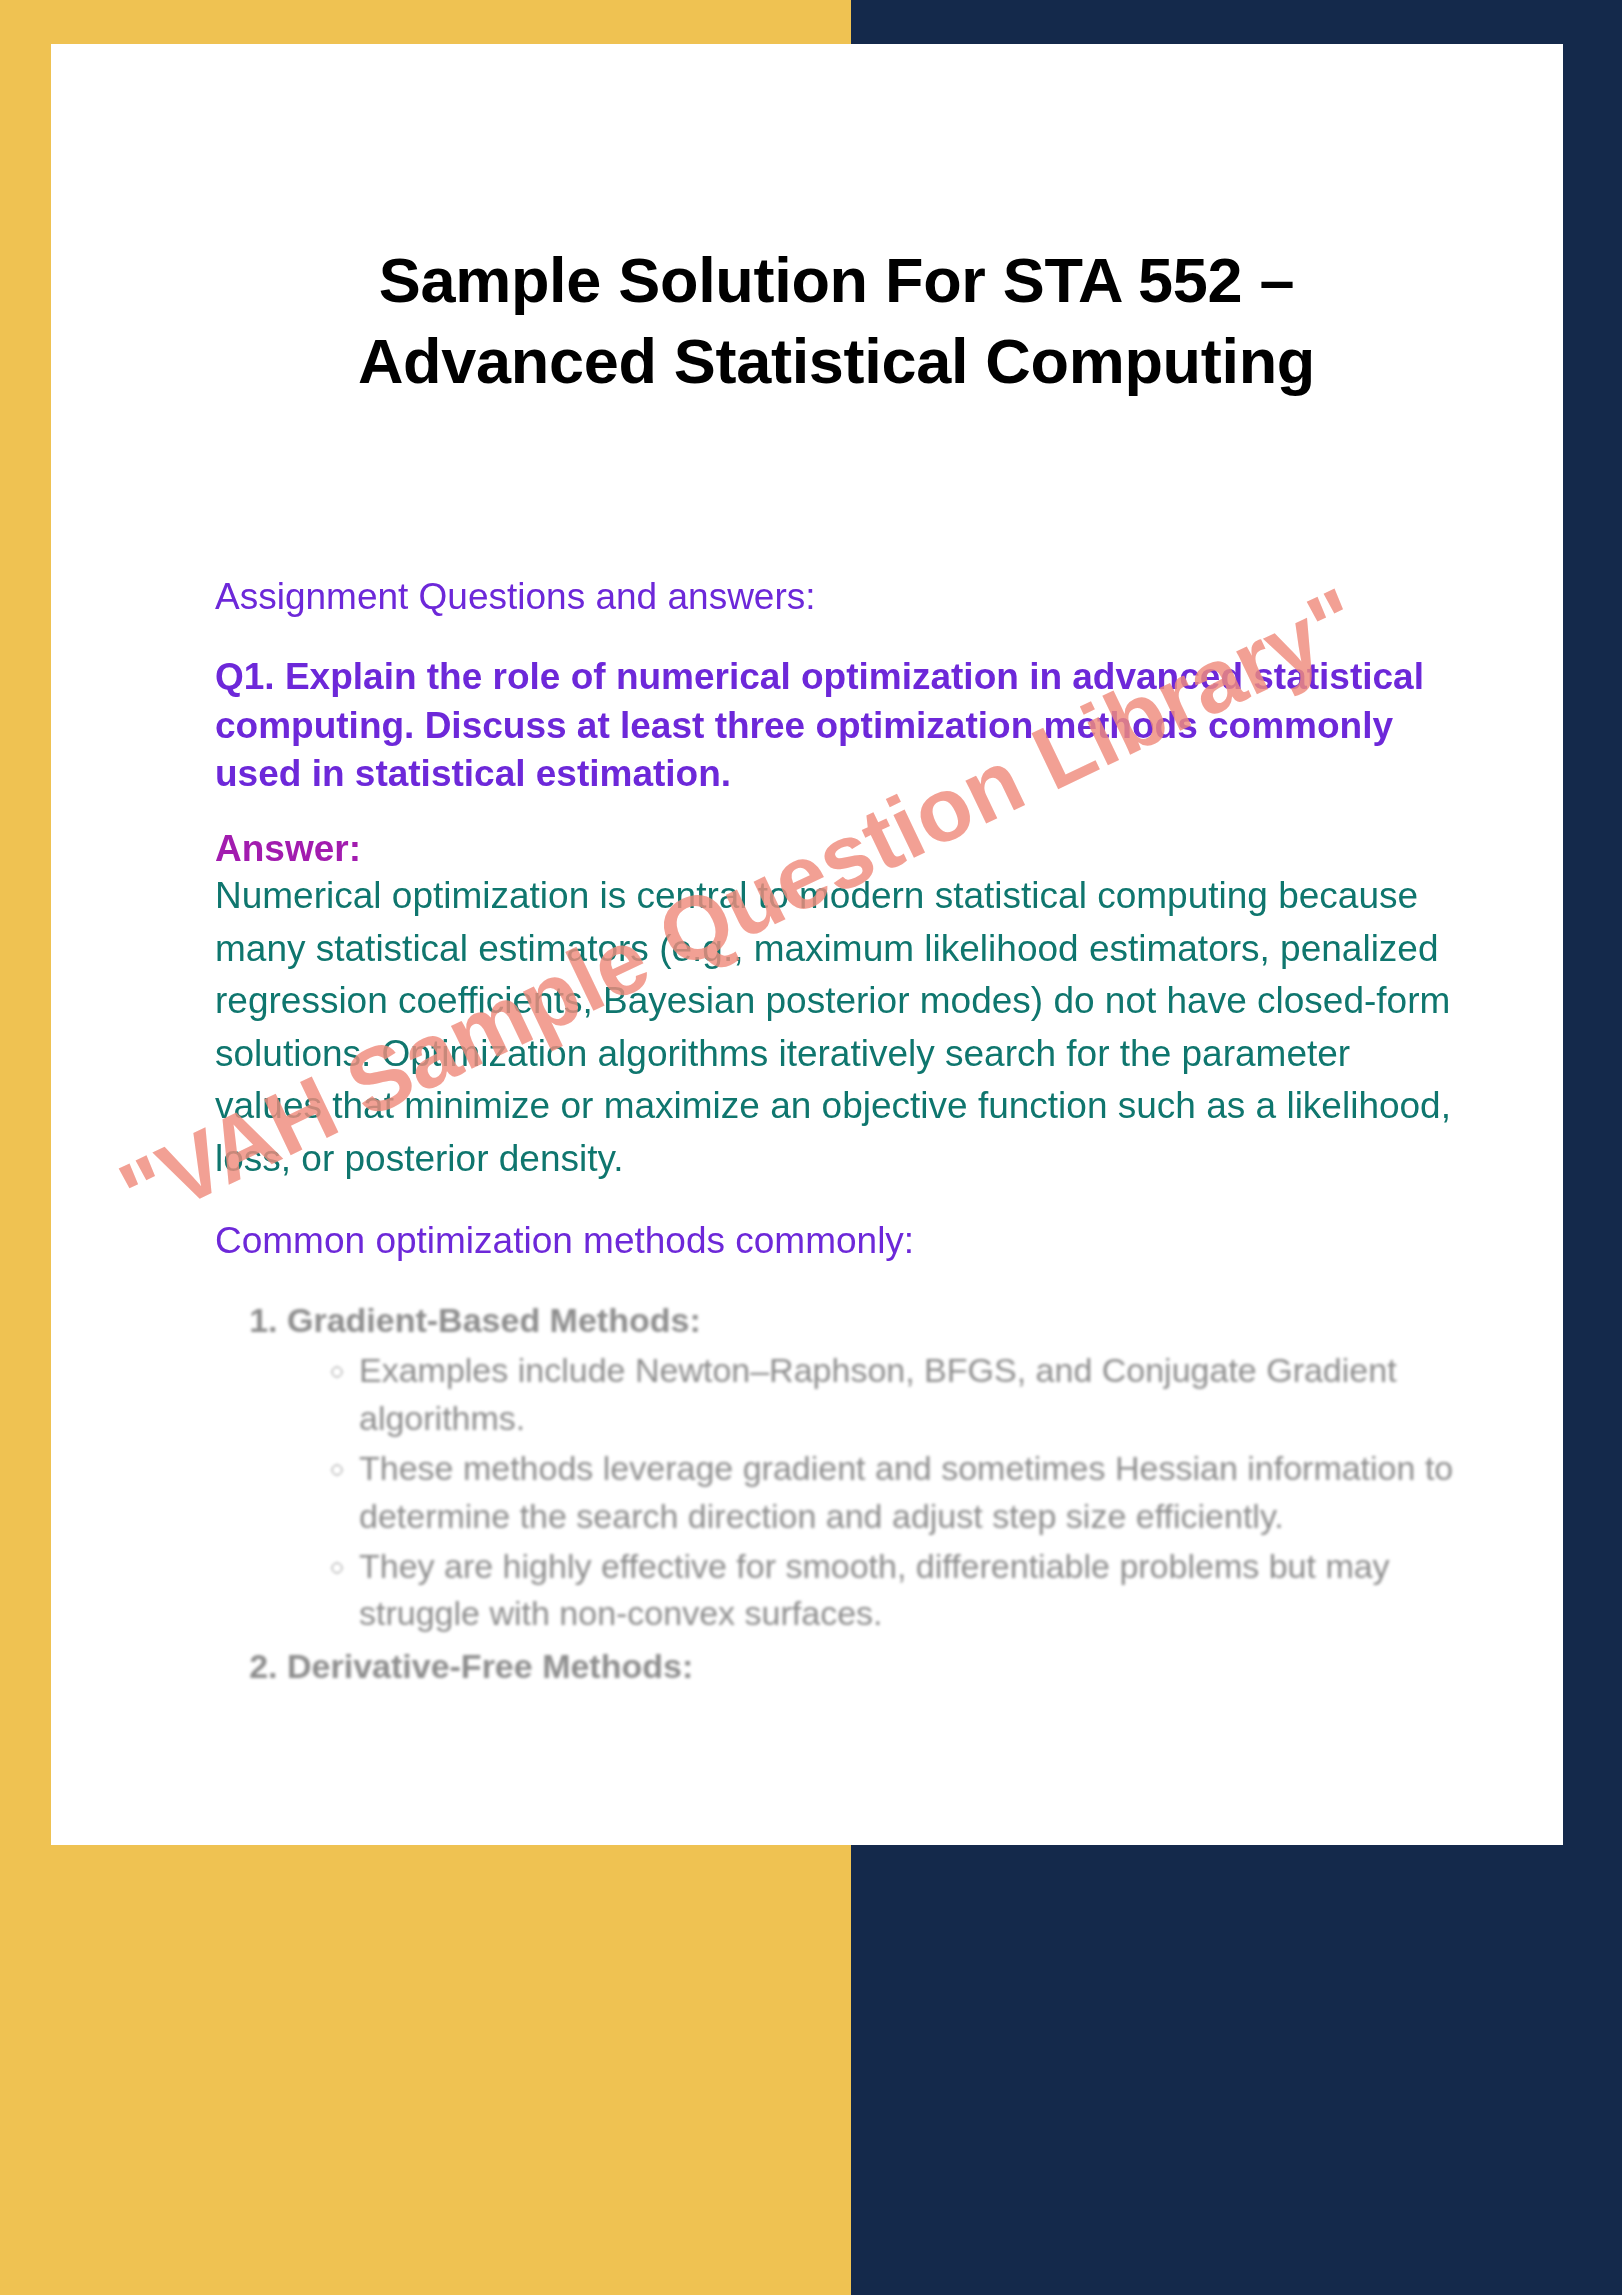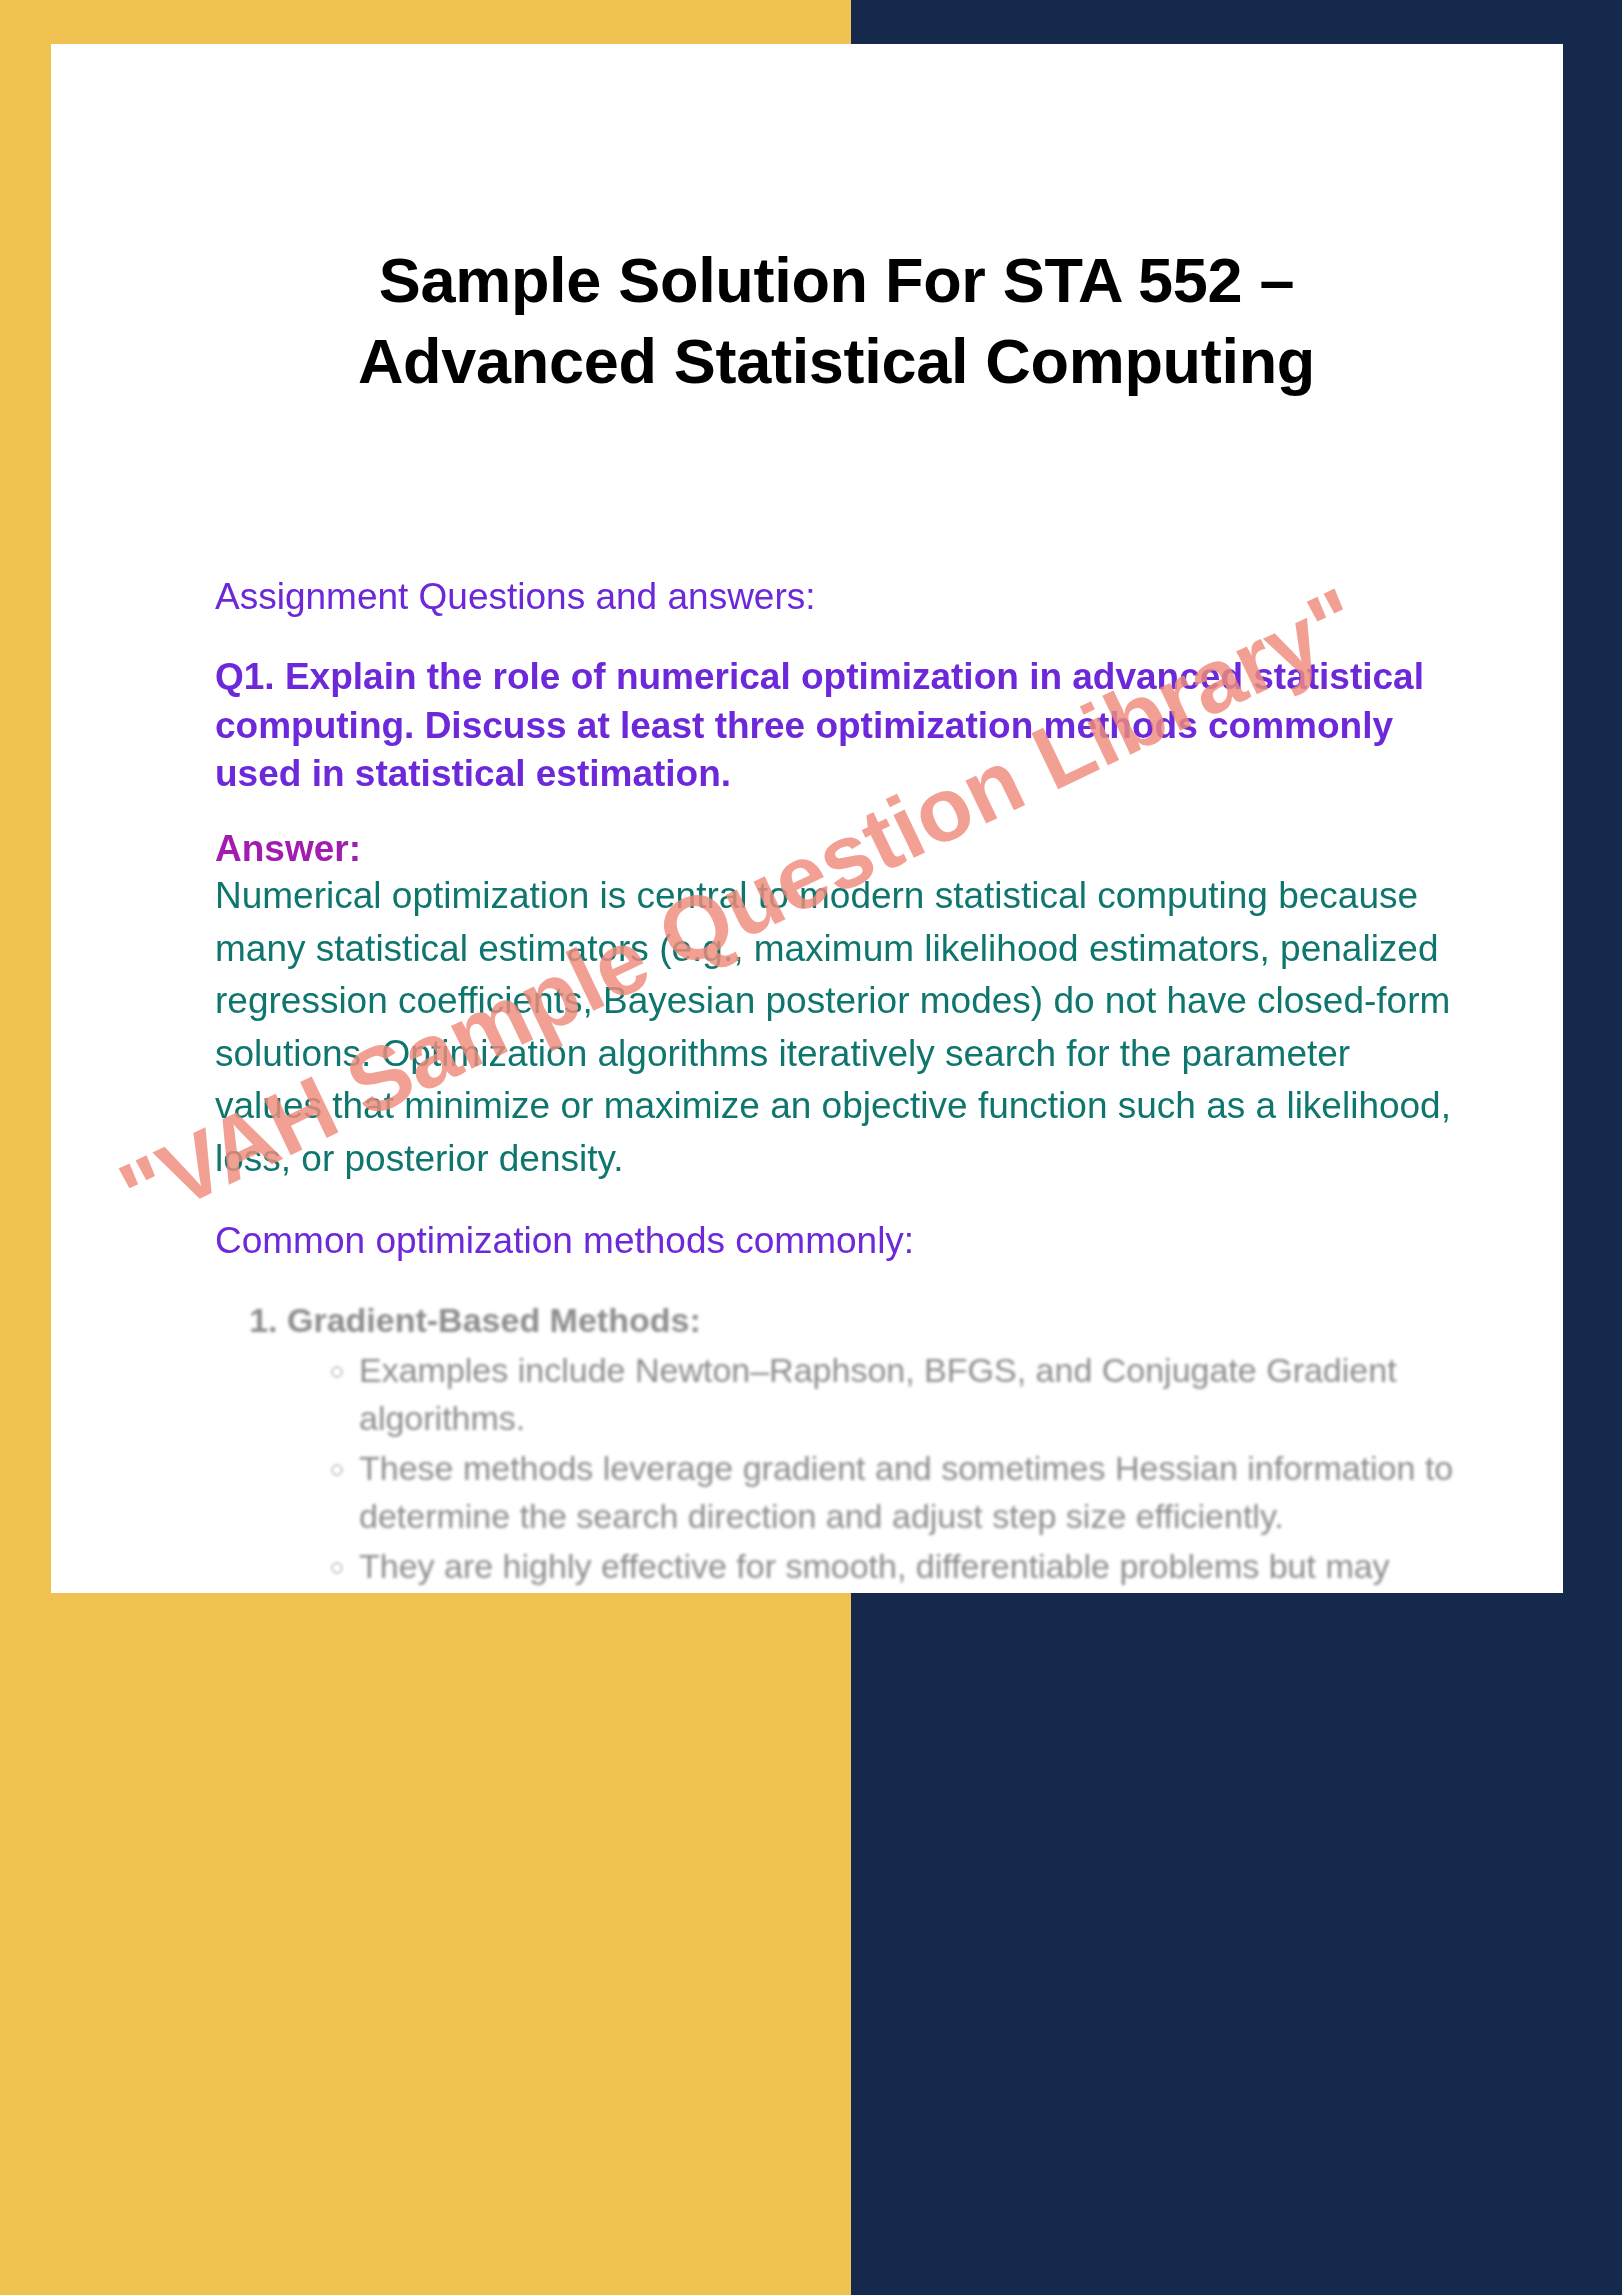--- a/index.html
+++ b/index.html
@@ -29,21 +29,21 @@
     top: 0;
     width: 772px;
     height: 2295px;
     background: #14294b;
   }
   .page {
     position: absolute;
     left: 51px;
     top: 44px;
     width: 1512px;
-    height: 1549px;
+    height: 1801px;
     background: #ffffff;
     overflow: hidden;
   }
   .page-inner {
     position: absolute;
     left: 164px;
     top: 196px;
     width: 1243px;
   }
   .doc-title {

